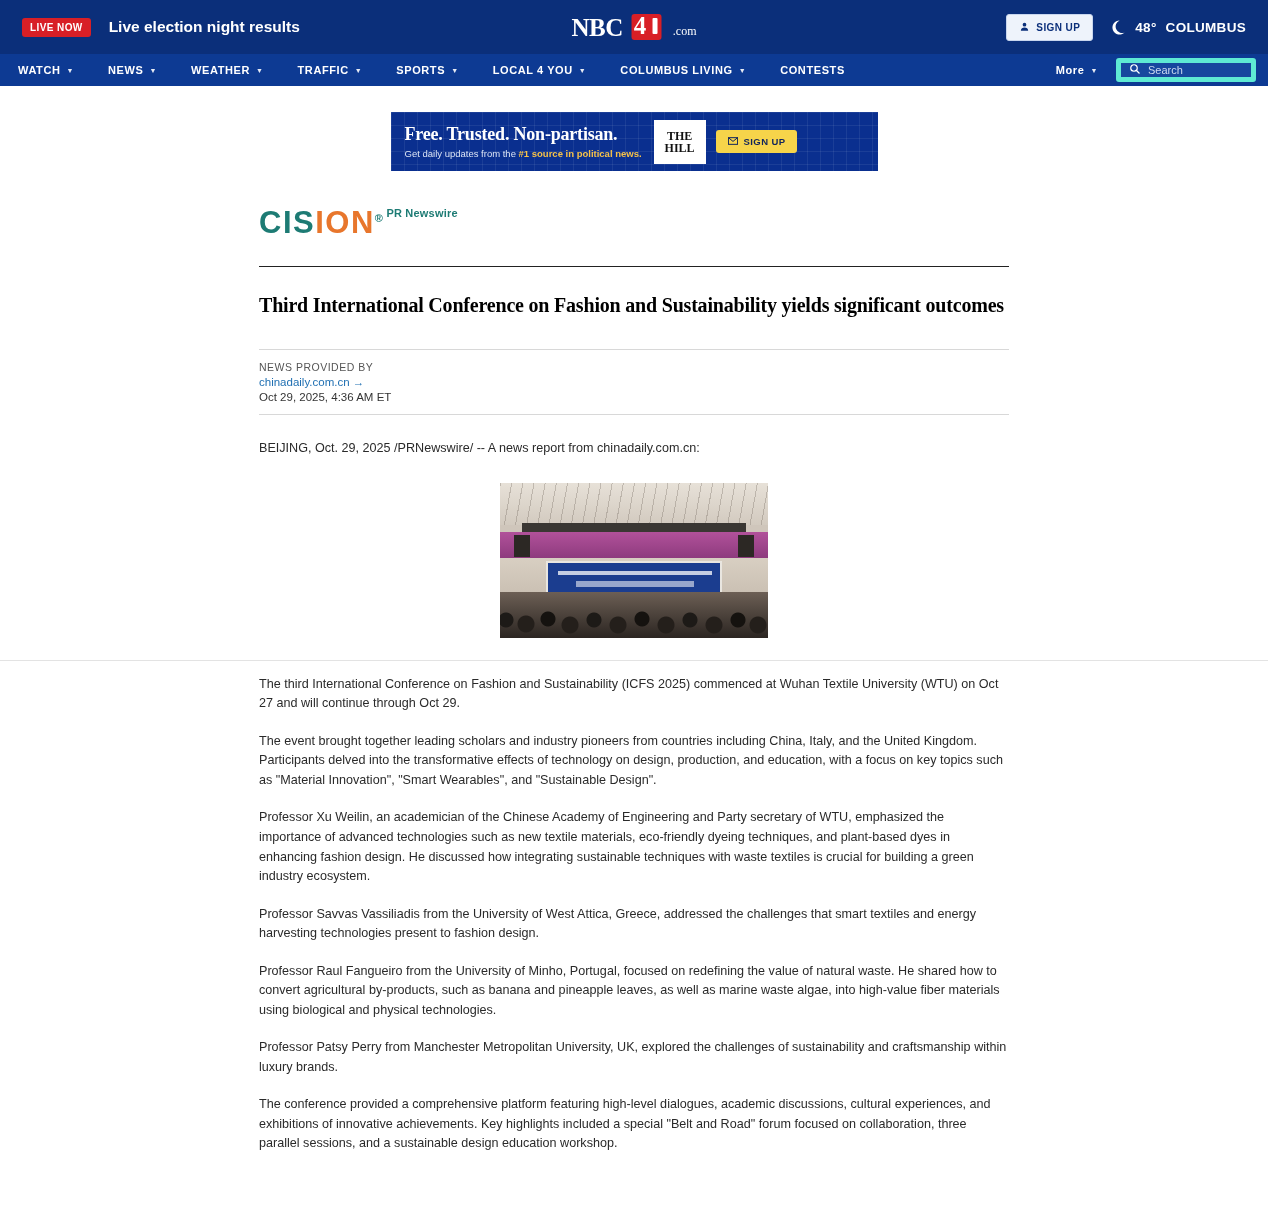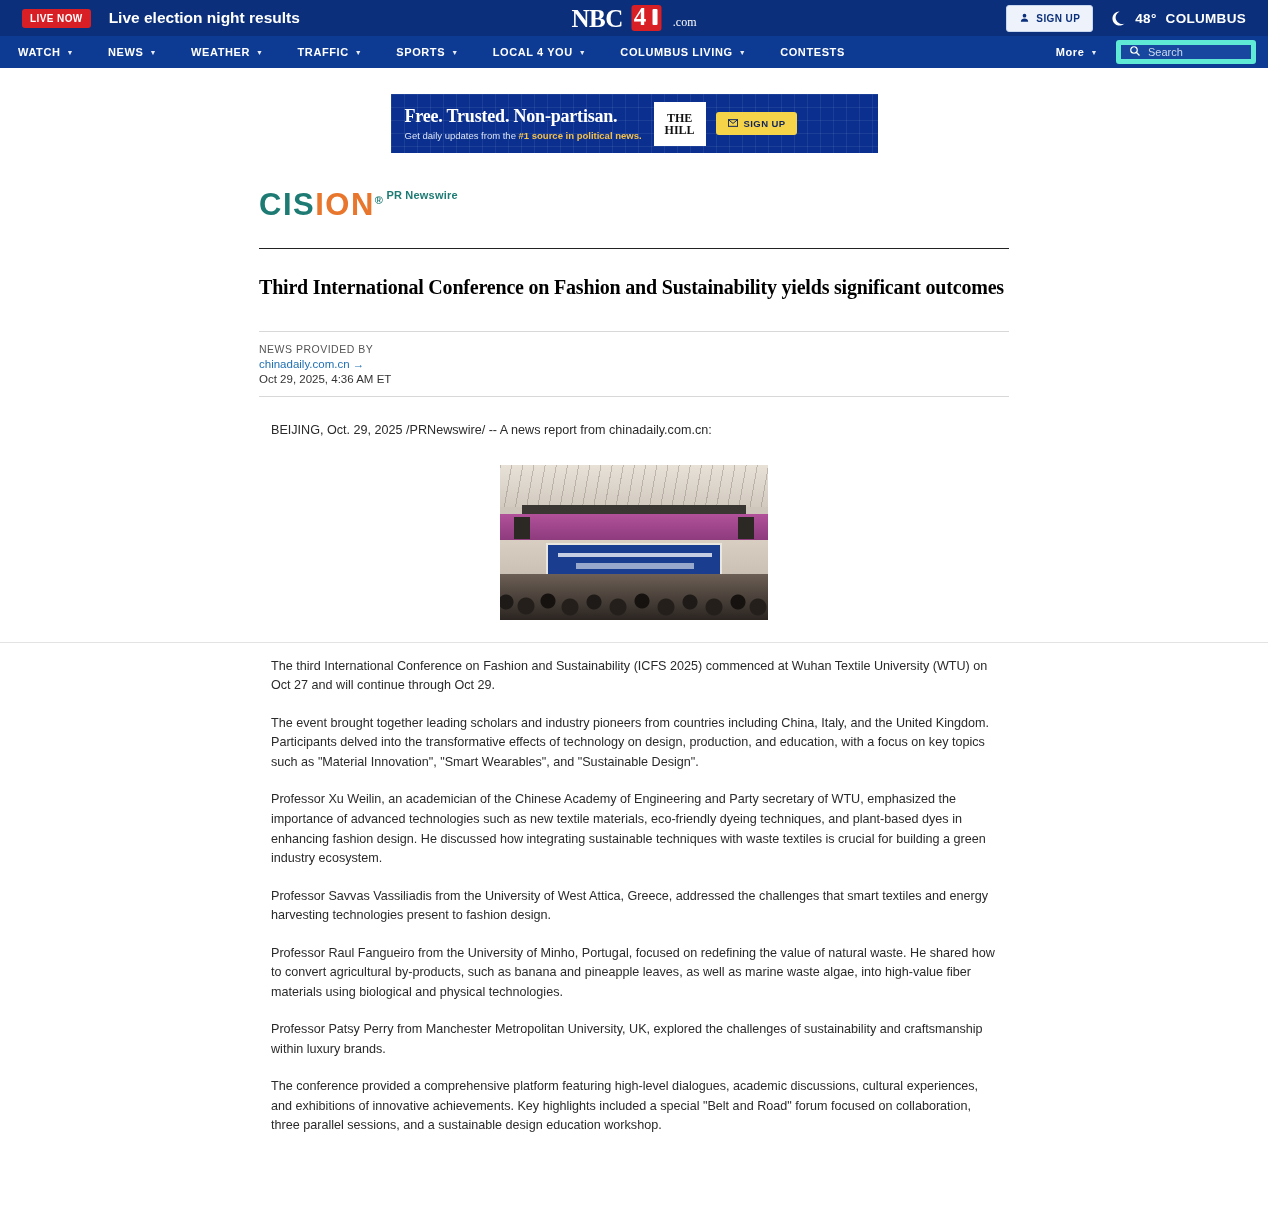--- a/index.html
+++ b/index.html
@@ -7,21 +7,21 @@
   body {
     width: 1268px;
     font-family: "Liberation Sans", sans-serif;
     background: #ffffff;
     color: #222;
     -webkit-font-smoothing: antialiased;
   }
 
   
   .topbar {
-    height: 36px;
+    height: 54px;
     background: #0b2f7a;
     display: flex;
     align-items: center;
     padding: 0 22px;
     position: relative;
   }
   .live-badge {
     background: #d81f26;
     color: #fff;
     font-size: 10px;
@@ -285,21 +285,21 @@
     margin-top: 3px;
   }
   .rule-light2 { border-top: 1px solid #d8d8d8; margin: 11px 0 0; }
 
   .body-text {
     font-size: 12.6px;
     line-height: 1.55;
     color: #2a2a2a;
     margin-top: 24px;
   }
-  .body-text p { margin: 0 12px 18px; }
+  .body-text p { margin: 0 0 18px; }
 
   
   .photo-wrap { display: flex; justify-content: center; margin: 24px 0 22px; }
   .photo {
     width: 268px; height: 155px;
     position: relative;
     overflow: hidden;
     background: #cfc6bb;
   }
   .photo .ceiling {

